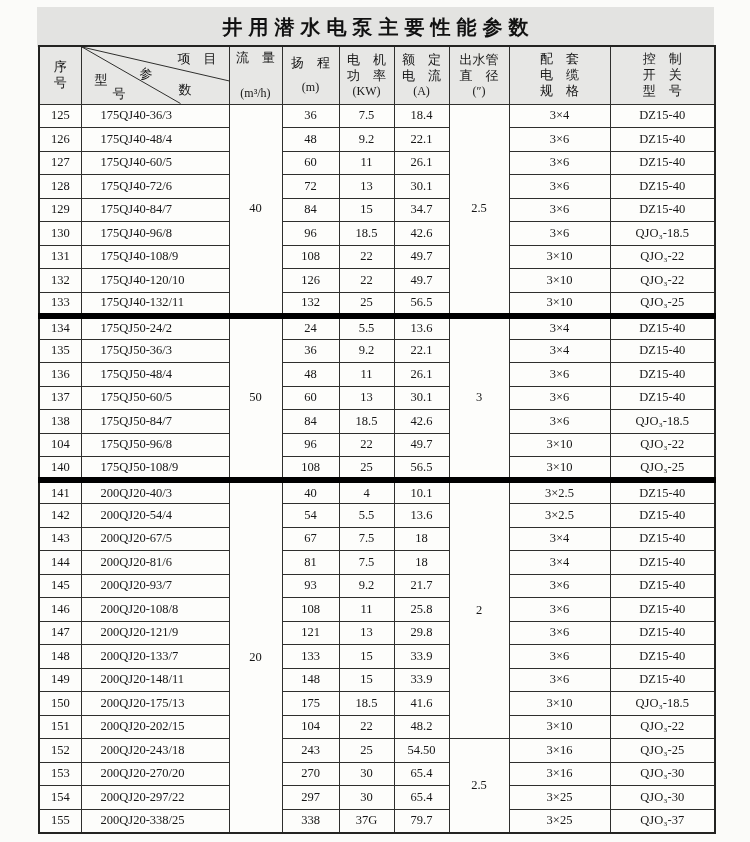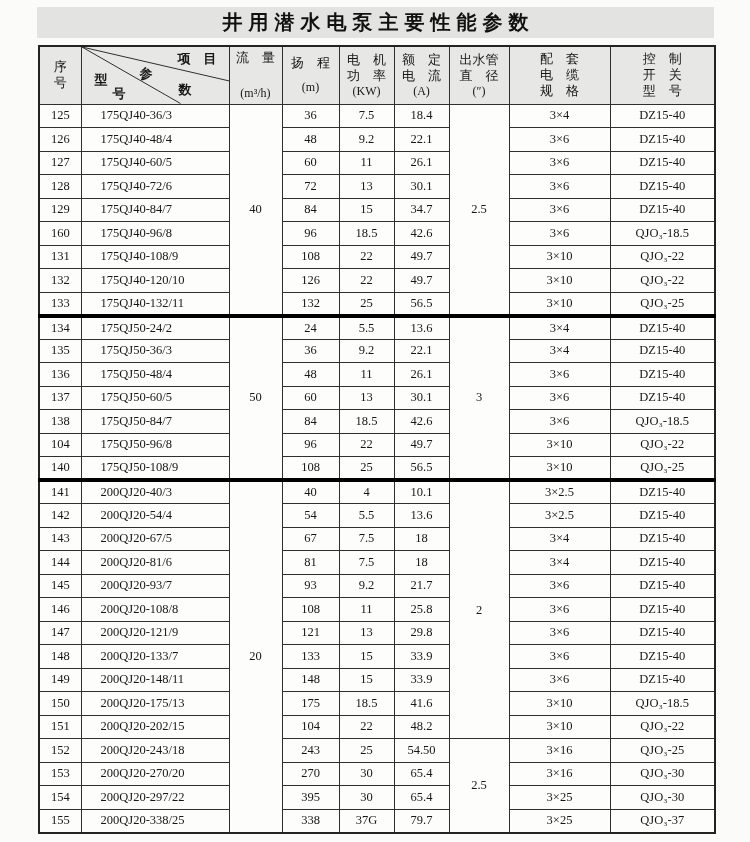--- a/index.html
+++ b/index.html
@@ -3,21 +3,21 @@
 <meta charset="utf-8">
 <style>
   * { margin:0; padding:0; box-sizing:border-box; }
   html,body { background:#ffffff; }
   body { font-family:"Liberation Serif","DejaVu Serif",serif; color:#161616; }
   .page {
     position:relative; width:750px; height:842px;
     background:#fbfbf9; overflow:hidden;
   }
   .title-band {
-    position:absolute; left:37px; top:7px; width:677px; height:31px;
+    position:absolute; left:37px; top:7px; width:677px; height:40px;
     background:#e3e3e1; display:flex; align-items:center; justify-content:center;
   }
   .title-band .title {
     font-size:20px; font-weight:bold; letter-spacing:6px; color:#111;
     padding-left:6px; white-space:nowrap;
   }
   table.spec {
     position:absolute; left:38px; top:45px; width:676px;
     border-collapse:collapse; table-layout:fixed;
     background:#fdfdfb;
@@ -29,25 +29,25 @@
     font-size:13px; vertical-align:middle; text-align:center;
     border-bottom:2px solid #232321; padding:0; position:relative;
   }
   thead .hline { line-height:1.25; white-space:nowrap; }
   thead .unit { font-size:12px; letter-spacing:0; }
   tbody td {
     height:23.5px; text-align:center; vertical-align:middle;
     font-size:12.5px; padding:0 2px; white-space:nowrap; overflow:hidden;
   }
   tbody td.model { text-align:left; padding-left:19px; }
-  tbody tr.section td { border-top:4px solid #000000; }
+  tbody tr.section td { border-top:6px solid #000000; }
   
   th.diag { padding:0; }
   th.diag svg { position:absolute; left:0; top:0; width:100%; height:100%; }
-  th.diag .lbl { position:absolute; font-size:13px; line-height:1; white-space:nowrap;font-weight:bold; }
+  th.diag .lbl { position:absolute; font-size:13px; line-height:1; white-space:nowrap; }
   .diag-item   { top:5px;  right:12px; }
   .diag-p1     { left:58px; top:20px; }
   .diag-p2     { left:97px; top:36px; }
   .diag-m1     { left:13px; top:26px; }
   .diag-m2     { left:31px; top:40px; }
 </style>
 </head>
 <body>
 
 <div class="page">
@@ -162,21 +162,21 @@
         <tr>
           <td>129</td>
           <td class="model">175QJ40-84/7</td>
           <td>84</td>
           <td>15</td>
           <td>34.7</td>
           <td>3×6</td>
           <td>DZ15-40</td>
         </tr>
         <tr>
-          <td>160</td>
+          <td>130</td>
           <td class="model">175QJ40-96/8</td>
           <td>96</td>
           <td>18.5</td>
           <td>42.6</td>
           <td>3×6</td>
           <td>QJO₃-18.5</td>
         </tr>
         <tr>
           <td>131</td>
           <td class="model">175QJ40-108/9</td>
@@ -385,21 +385,21 @@
           <td class="model">200QJ20-270/20</td>
           <td>270</td>
           <td>30</td>
           <td>65.4</td>
           <td>3×16</td>
           <td>QJO₃-30</td>
         </tr>
         <tr>
           <td>154</td>
           <td class="model">200QJ20-297/22</td>
-          <td>395</td>
+          <td>297</td>
           <td>30</td>
           <td>65.4</td>
           <td>3×25</td>
           <td>QJO₃-30</td>
         </tr>
         <tr>
           <td>155</td>
           <td class="model">200QJ20-338/25</td>
           <td>338</td>
           <td>37G</td>

